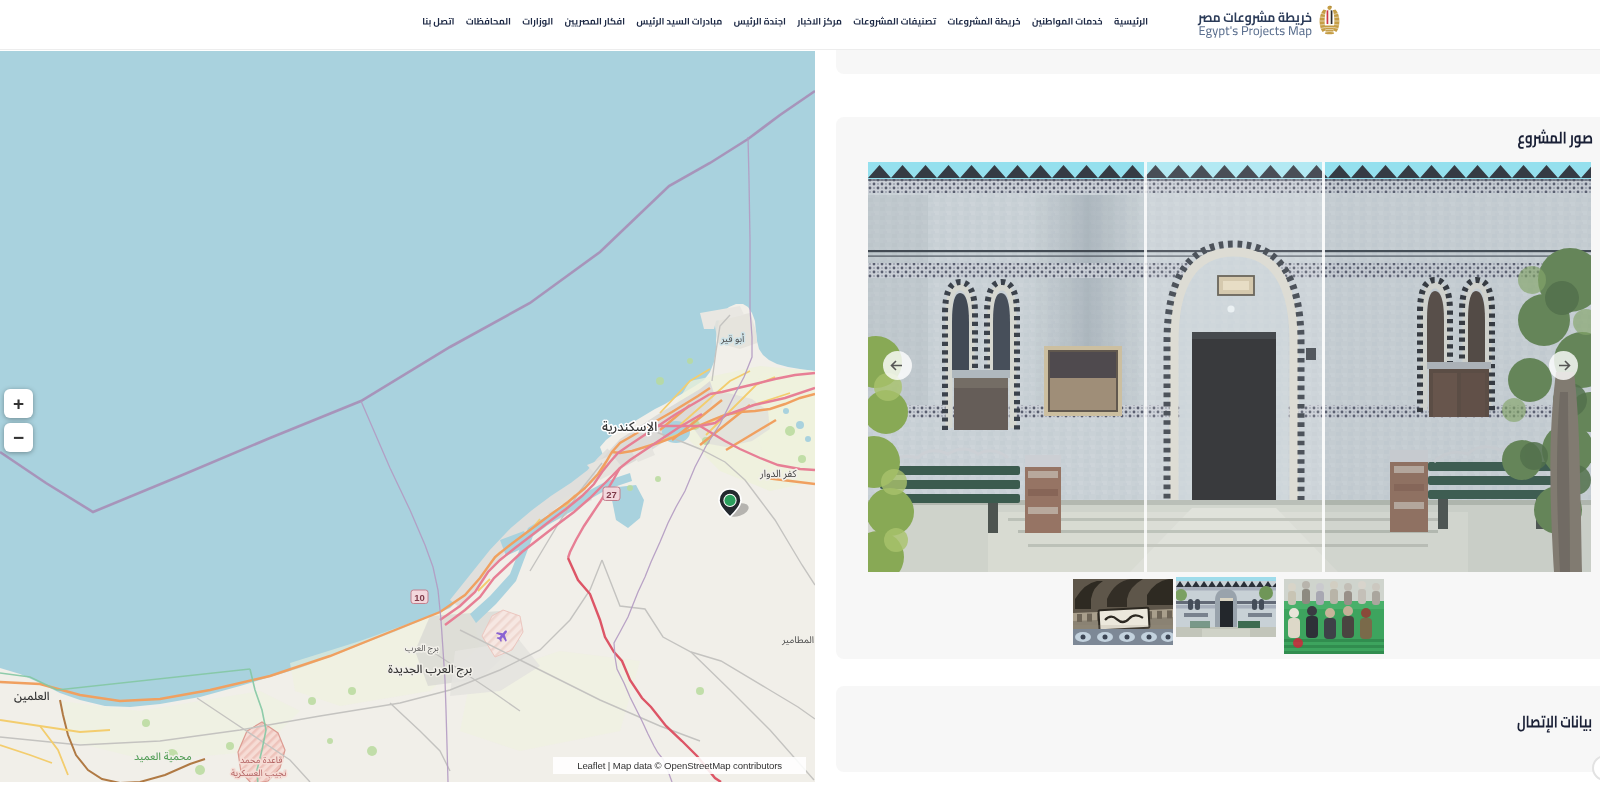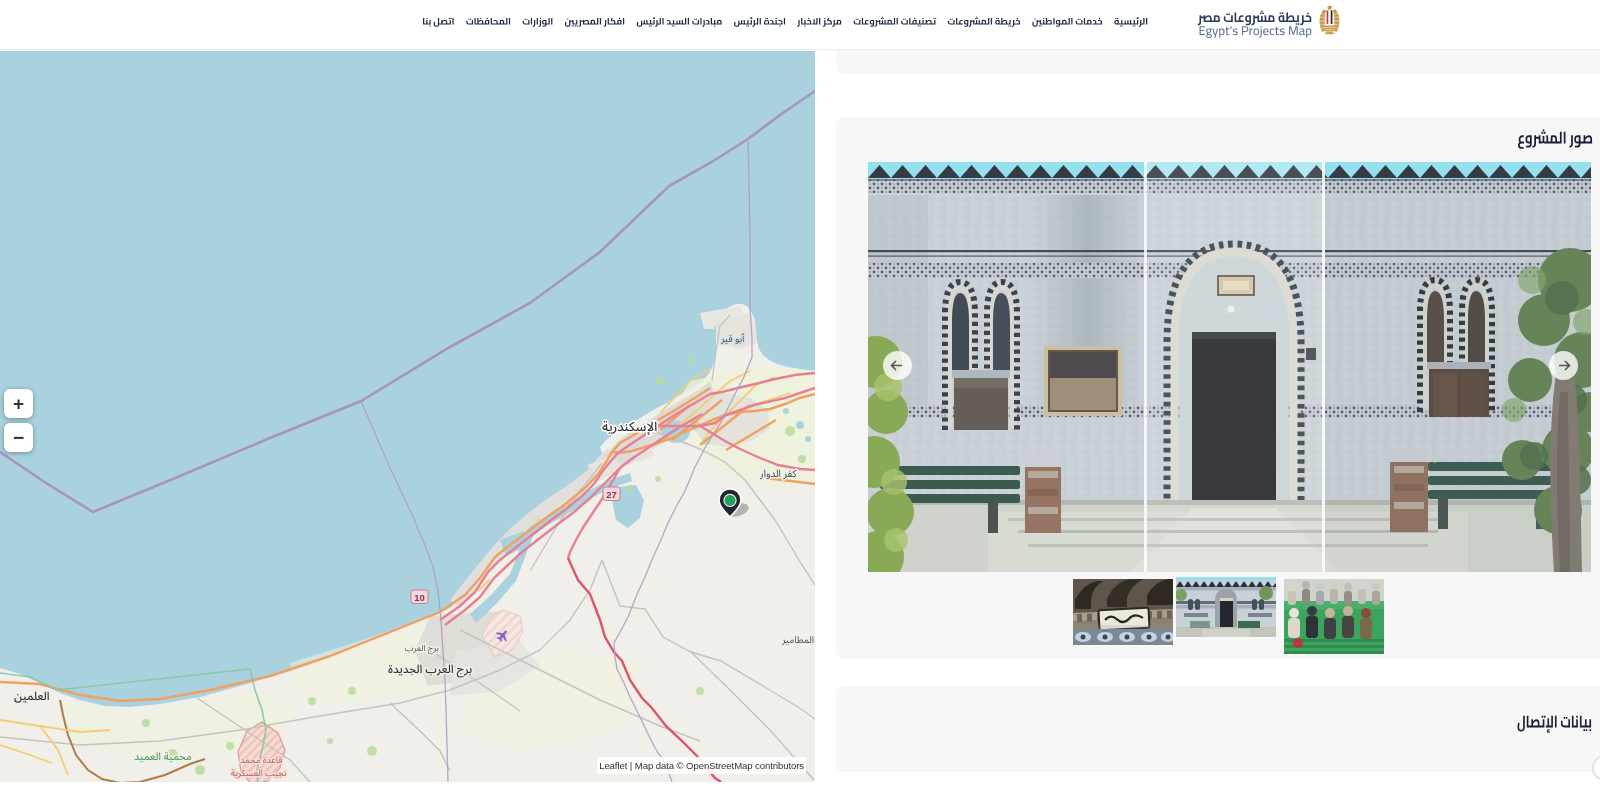--- a/index.html
+++ b/index.html
@@ -1,21 +1,21 @@
 <!DOCTYPE html>
 <html lang="ar" dir="rtl"><head><meta charset="utf-8">
 <style>
 * { margin:0; padding:0; box-sizing:border-box; }
 html,body { width:1600px; height:808px; overflow:hidden; background:#fff; font-family:"Liberation Sans",sans-serif; }
 .abs { position:absolute; }
 #nav { position:absolute; left:0; top:0; width:1600px; height:50px; background:#fff; border-bottom:1px solid #ededed; z-index:5; }
 #map { position:absolute; left:0; top:51px; width:815px; height:731px; }
 .card { position:absolute; background:#f7f7f7; border-radius:8px; }
 .zbtn { position:absolute; width:29px; height:29px; background:#fff; border-radius:6px; box-shadow:0 1px 5px rgba(0,0,0,0.35); text-align:center; line-height:29px; font-size:19px; font-weight:bold; color:#333; }
-#attrib { position:absolute; right:9px; bottom:8px; background:rgba(255,255,255,0.88); border-radius:0; font-size:9.6px; color:#333; padding:3px 2px; letter-spacing:-0.1px; }
+#attrib { position:absolute; right:9px; bottom:8px; background:rgba(255,255,255,0.88); border-radius:0; font-size:9.6px; color:#333; padding:3px 24px; letter-spacing:-0.1px; }
 .arrow { position:absolute; width:29px; height:29px; border-radius:50%; background:rgba(255,255,255,0.8); }
 .thumb { position:absolute; overflow:hidden; }
 </style></head>
 <body>
 <div id="nav">
 <svg class="abs" style="left:0;top:0" width="1600" height="50">
       <path transform="translate(1114.0,24.5) scale(9.2,9.2)" d="M0.288 0Q0.203 0 0.148 -0.027Q0.093 -0.054 0.066 -0.109Q0.04 -0.164 0.04 -0.248Q0.04 -0.332 0.066 -0.389Q0.093 -0.445 0.148 -0.474Q0.203 -0.502 0.288 -0.502H0.514V-0.063H0.38V-0.415L0.413 -0.386H0.288Q0.247 -0.386 0.222 -0.376Q0.197 -0.367 0.185 -0.337Q0.174 -0.308 0.174 -0.248Q0.174 -0.191 0.184 -0.162Q0.195 -0.134 0.22 -0.125Q0.245 -0.116 0.288 -0.116H0.619V0ZM0.619 0V-0.116Q0.625 -0.116 0.629 -0.112Q0.632 -0.108 0.635 -0.1Q0.637 -0.092 0.638 -0.082Q0.639 -0.071 0.639 -0.058Q0.639 -0.045 0.638 -0.034Q0.637 -0.023 0.635 -0.016Q0.632 -0.008 0.629 -0.004Q0.625 0 0.619 0ZM0.139 -0.594V-0.708H0.268V-0.594ZM0.321 -0.594V-0.708H0.45V-0.594Z M0.911 0V-0.116H1.036V0ZM1.036 0V-0.116Q1.041 -0.116 1.045 -0.112Q1.049 -0.108 1.051 -0.1Q1.053 -0.092 1.055 -0.082Q1.056 -0.071 1.056 -0.058Q1.056 -0.045 1.055 -0.034Q1.053 -0.023 1.051 -0.016Q1.049 -0.008 1.045 -0.004Q1.042 0 1.036 0ZM0.619 0Q0.613 0 0.61 -0.004Q0.606 -0.008 0.604 -0.016Q0.601 -0.023 0.6 -0.034Q0.599 -0.045 0.599 -0.058Q0.599 -0.076 0.601 -0.089Q0.603 -0.101 0.607 -0.108Q0.612 -0.116 0.619 -0.116ZM0.619 0V-0.116H0.856L0.778 -0.051V-0.502H0.911V0ZM0.655 0.213V0.099H0.784V0.213ZM0.837 0.213V0.099H0.966V0.213Z M1.875 0V-0.116H1.981V0ZM1.036 0Q1.03 -0 1.027 -0.004Q1.023 -0.008 1.021 -0.016Q1.018 -0.023 1.017 -0.034Q1.016 -0.045 1.016 -0.058Q1.016 -0.076 1.018 -0.089Q1.02 -0.101 1.024 -0.108Q1.029 -0.116 1.036 -0.116ZM1.624 0Q1.583 0 1.542 -0.016Q1.502 -0.031 1.468 -0.062L1.55 -0.147Q1.57 -0.131 1.587 -0.123Q1.605 -0.116 1.624 -0.116H1.811L1.742 -0.053V-0.275Q1.742 -0.291 1.738 -0.323Q1.735 -0.356 1.728 -0.398Q1.722 -0.439 1.713 -0.482L1.845 -0.502Q1.852 -0.466 1.859 -0.422Q1.865 -0.377 1.87 -0.338Q1.875 -0.298 1.875 -0.275V0ZM1.036 0V-0.116H1.182L1.152 -0.085V-0.4H1.286V0ZM1.286 0V-0.116H1.367Q1.399 -0.116 1.416 -0.125Q1.433 -0.135 1.44 -0.164Q1.446 -0.194 1.446 -0.253V-0.45H1.58V-0.253Q1.58 -0.164 1.557 -0.108Q1.535 -0.052 1.488 -0.026Q1.441 0 1.367 0ZM1.981 0V-0.116Q1.986 -0.116 1.99 -0.112Q1.994 -0.108 1.996 -0.1Q1.998 -0.092 2 -0.082Q2.001 -0.071 2.001 -0.058Q2.001 -0.045 2 -0.034Q1.998 -0.023 1.996 -0.016Q1.994 -0.008 1.99 -0.004Q1.986 0 1.981 0Z M2.273 0V-0.116H2.398V0ZM2.398 0V-0.116Q2.403 -0.116 2.407 -0.112Q2.411 -0.108 2.413 -0.1Q2.415 -0.092 2.417 -0.082Q2.418 -0.071 2.418 -0.058Q2.418 -0.045 2.417 -0.034Q2.415 -0.023 2.413 -0.016Q2.411 -0.008 2.407 -0.004Q2.404 0 2.398 0ZM1.981 0Q1.975 0 1.972 -0.004Q1.968 -0.008 1.966 -0.016Q1.963 -0.023 1.962 -0.034Q1.961 -0.045 1.961 -0.058Q1.961 -0.076 1.963 -0.089Q1.965 -0.101 1.969 -0.108Q1.974 -0.116 1.981 -0.116ZM1.981 0V-0.116H2.218L2.14 -0.051V-0.502H2.273V0ZM2.017 0.213V0.099H2.146V0.213ZM2.199 0.213V0.099H2.328V0.213Z M2.398 0V-0.116H2.581L2.503 -0.051V-0.502H2.637V0ZM2.398 0Q2.392 0 2.389 -0.004Q2.385 -0.008 2.383 -0.016Q2.38 -0.023 2.379 -0.034Q2.378 -0.045 2.378 -0.058Q2.378 -0.076 2.38 -0.089Q2.382 -0.101 2.386 -0.108Q2.391 -0.116 2.398 -0.116ZM2.51 -0.601Q2.49 -0.625 2.481 -0.646Q2.471 -0.667 2.471 -0.69Q2.471 -0.725 2.488 -0.752Q2.506 -0.779 2.536 -0.795Q2.565 -0.81 2.6 -0.81Q2.619 -0.81 2.639 -0.805Q2.658 -0.8 2.672 -0.79L2.638 -0.729Q2.63 -0.734 2.621 -0.736Q2.612 -0.738 2.604 -0.738Q2.58 -0.738 2.567 -0.725Q2.554 -0.712 2.554 -0.692Q2.554 -0.679 2.558 -0.668Q2.563 -0.657 2.574 -0.645ZM2.449 -0.594V-0.666H2.691V-0.594Z M2.942 0V-0.116H3.071V0ZM2.748 0.248Q2.735 0.248 2.72 0.247Q2.705 0.246 2.689 0.244L2.694 0.13Q2.71 0.131 2.724 0.132Q2.739 0.133 2.746 0.133Q2.785 0.133 2.809 0.102Q2.832 0.071 2.832 0.015V-0.502H2.966V0.015Q2.966 0.083 2.938 0.136Q2.911 0.189 2.862 0.219Q2.813 0.248 2.748 0.248ZM3.071 0V-0.116Q3.077 -0.116 3.08 -0.112Q3.084 -0.108 3.086 -0.1Q3.089 -0.092 3.09 -0.082Q3.091 -0.071 3.091 -0.058Q3.091 -0.045 3.09 -0.034Q3.089 -0.023 3.086 -0.016Q3.084 -0.008 3.08 -0.004Q3.077 0 3.071 0Z M3.184 0V-0.707H3.318V0ZM3.071 0V-0.116H3.184V0ZM3.071 0Q3.065 -0 3.062 -0.004Q3.058 -0.008 3.056 -0.016Q3.053 -0.023 3.052 -0.034Q3.051 -0.045 3.051 -0.058Q3.051 -0.076 3.053 -0.089Q3.055 -0.101 3.059 -0.108Q3.064 -0.116 3.071 -0.116Z M3.478 0V-0.707H3.611V0Z" fill="#1d2945"></path>
       <path transform="translate(1032.0,24.5) scale(9.2,9.2)" d="M0.841 0V-0.502H0.974V-0.051L0.896 -0.116H1.099V0ZM0.63 -0.286V-0.403H0.841V-0.286ZM0.342 0.248Q0.255 0.248 0.187 0.216Q0.118 0.185 0.079 0.129Q0.04 0.073 0.04 0.002Q0.04 -0.018 0.043 -0.051Q0.046 -0.084 0.052 -0.125Q0.057 -0.166 0.063 -0.208Q0.07 -0.251 0.076 -0.291L0.208 -0.273Q0.197 -0.206 0.19 -0.15Q0.182 -0.095 0.178 -0.056Q0.174 -0.017 0.174 0.001Q0.174 0.041 0.194 0.07Q0.214 0.099 0.251 0.116Q0.289 0.132 0.342 0.132Q0.397 0.132 0.431 0.116Q0.465 0.1 0.48 0.072Q0.496 0.044 0.496 0.009V-0.502H0.63V0.009Q0.63 0.081 0.592 0.135Q0.555 0.189 0.49 0.219Q0.425 0.248 0.342 0.248ZM0.269 -0.538V-0.652H0.403V-0.538ZM1.099 0V-0.116Q1.104 -0.116 1.108 -0.112Q1.112 -0.108 1.114 -0.1Q1.116 -0.092 1.118 -0.082Q1.119 -0.071 1.119 -0.058Q1.119 -0.045 1.118 -0.034Q1.116 -0.023 1.114 -0.016Q1.112 -0.008 1.108 -0.004Q1.104 0 1.099 0ZM0.753 0.213V0.099H0.882V0.213ZM0.935 0.213V0.099H1.064V0.213Z M1.338 0V-0.116H1.443V0ZM1.099 0Q1.093 0 1.09 -0.004Q1.086 -0.008 1.084 -0.016Q1.081 -0.023 1.08 -0.034Q1.079 -0.045 1.079 -0.058Q1.079 -0.076 1.081 -0.089Q1.083 -0.101 1.087 -0.108Q1.092 -0.116 1.099 -0.116ZM1.099 0V-0.116H1.282L1.204 -0.051V-0.502H1.338V0ZM1.443 0V-0.116Q1.449 -0.116 1.453 -0.112Q1.457 -0.108 1.459 -0.1Q1.461 -0.092 1.462 -0.082Q1.463 -0.071 1.463 -0.058Q1.463 -0.045 1.462 -0.034Q1.461 -0.023 1.459 -0.016Q1.457 -0.008 1.453 -0.004Q1.449 0 1.443 0ZM1.204 -0.594V-0.708H1.338V-0.594Z M1.443 0V-0.116H2.141L2.028 -0.018V-0.228Q2.028 -0.285 2.013 -0.319Q1.998 -0.354 1.97 -0.37Q1.941 -0.386 1.901 -0.386Q1.858 -0.386 1.82 -0.369Q1.782 -0.352 1.748 -0.325Q1.715 -0.298 1.687 -0.267Q1.659 -0.236 1.637 -0.208Q1.615 -0.179 1.599 -0.159L1.569 -0.256Q1.61 -0.308 1.646 -0.353Q1.681 -0.398 1.72 -0.431Q1.759 -0.465 1.806 -0.483Q1.853 -0.502 1.915 -0.502Q1.982 -0.502 2.029 -0.479Q2.075 -0.457 2.105 -0.418Q2.135 -0.379 2.148 -0.33Q2.161 -0.281 2.161 -0.228V0ZM1.512 -0.116V-0.707H1.645V-0.116ZM1.443 0Q1.437 0 1.434 -0.004Q1.43 -0.008 1.428 -0.016Q1.425 -0.023 1.424 -0.034Q1.423 -0.045 1.423 -0.058Q1.423 -0.076 1.425 -0.089Q1.427 -0.101 1.431 -0.108Q1.436 -0.116 1.443 -0.116Z M2.321 0V-0.707H2.454V0Z M3.058 0V-0.116H3.163V0ZM2.788 0.248Q2.751 0.248 2.71 0.243Q2.67 0.237 2.624 0.228L2.644 0.121Q2.694 0.127 2.729 0.13Q2.764 0.133 2.788 0.133Q2.86 0.133 2.892 0.107Q2.924 0.081 2.924 0.029V-0.41L2.957 -0.386H2.832Q2.791 -0.386 2.766 -0.376Q2.741 -0.367 2.729 -0.337Q2.718 -0.308 2.718 -0.248Q2.718 -0.191 2.728 -0.162Q2.739 -0.134 2.764 -0.125Q2.789 -0.116 2.832 -0.116H2.924V0H2.832Q2.747 0 2.692 -0.027Q2.637 -0.054 2.61 -0.109Q2.584 -0.164 2.584 -0.248Q2.584 -0.332 2.61 -0.389Q2.637 -0.445 2.692 -0.474Q2.747 -0.502 2.832 -0.502H3.058V0.029Q3.058 0.097 3.025 0.147Q2.991 0.196 2.931 0.222Q2.87 0.248 2.788 0.248ZM3.163 0V-0.116Q3.169 -0.116 3.173 -0.112Q3.176 -0.108 3.179 -0.1Q3.181 -0.092 3.182 -0.082Q3.183 -0.071 3.183 -0.058Q3.183 -0.045 3.182 -0.034Q3.181 -0.023 3.179 -0.016Q3.176 -0.008 3.173 -0.004Q3.169 0 3.163 0Z M3.754 0V-0.116H3.86V0ZM3.163 0Q3.157 -0 3.154 -0.004Q3.15 -0.008 3.148 -0.016Q3.145 -0.023 3.144 -0.034Q3.143 -0.045 3.143 -0.058Q3.143 -0.076 3.145 -0.089Q3.147 -0.101 3.151 -0.108Q3.156 -0.116 3.163 -0.116ZM3.163 -0V-0.116H3.682L3.621 -0.064V-0.248Q3.621 -0.302 3.609 -0.333Q3.597 -0.363 3.567 -0.376Q3.538 -0.388 3.486 -0.388Q3.445 -0.388 3.406 -0.383Q3.366 -0.377 3.344 -0.368L3.427 -0.446Q3.421 -0.423 3.415 -0.388Q3.41 -0.353 3.406 -0.314Q3.402 -0.274 3.402 -0.236Q3.402 -0.201 3.406 -0.163Q3.409 -0.125 3.414 -0.096Q3.418 -0.067 3.421 -0.056L3.294 -0.021Q3.29 -0.035 3.284 -0.067Q3.278 -0.099 3.273 -0.143Q3.269 -0.187 3.269 -0.236Q3.269 -0.286 3.274 -0.332Q3.279 -0.379 3.285 -0.416Q3.292 -0.454 3.298 -0.477Q3.322 -0.486 3.373 -0.495Q3.424 -0.504 3.486 -0.504Q3.576 -0.504 3.635 -0.479Q3.695 -0.454 3.725 -0.398Q3.754 -0.342 3.754 -0.247V0ZM3.86 0V-0.116Q3.865 -0.116 3.869 -0.112Q3.873 -0.108 3.875 -0.1Q3.877 -0.092 3.879 -0.082Q3.88 -0.071 3.88 -0.058Q3.88 -0.045 3.879 -0.034Q3.877 -0.023 3.875 -0.016Q3.873 -0.008 3.869 -0.004Q3.865 0 3.86 0Z M3.973 0V-0.707H4.107V0ZM3.86 0V-0.116H3.973V0ZM3.86 0Q3.854 -0 3.851 -0.004Q3.847 -0.008 3.845 -0.016Q3.842 -0.023 3.841 -0.034Q3.84 -0.045 3.84 -0.058Q3.84 -0.076 3.842 -0.089Q3.844 -0.101 3.848 -0.108Q3.853 -0.116 3.86 -0.116Z M4.267 0V-0.707H4.4V0Z M5.077 0Q4.97 0 4.897 -0.028Q4.823 -0.056 4.786 -0.111Q4.748 -0.166 4.748 -0.248Q4.748 -0.272 4.751 -0.299Q4.754 -0.325 4.759 -0.35Q4.763 -0.374 4.767 -0.393Q4.771 -0.412 4.773 -0.421L4.903 -0.396Q4.9 -0.38 4.895 -0.355Q4.89 -0.33 4.886 -0.303Q4.882 -0.275 4.882 -0.25Q4.882 -0.211 4.894 -0.185Q4.907 -0.159 4.932 -0.144Q4.957 -0.128 4.995 -0.122Q5.033 -0.116 5.084 -0.116H5.351V-0.502H5.485V0ZM4.962 -0.524V-0.638H5.091V-0.524ZM5.144 -0.524V-0.638H5.273V-0.524Z M5.769 0V-0.116H5.883V0ZM5.636 0V-0.707H5.769V0ZM5.883 0V-0.116Q5.889 -0.116 5.892 -0.112Q5.896 -0.108 5.898 -0.1Q5.901 -0.092 5.902 -0.082Q5.903 -0.071 5.903 -0.058Q5.903 -0.045 5.902 -0.034Q5.901 -0.023 5.898 -0.016Q5.896 -0.008 5.892 -0.004Q5.889 0 5.883 0Z M5.883 -0V-0.116H6.402L6.341 -0.064V-0.248Q6.341 -0.302 6.329 -0.333Q6.317 -0.363 6.287 -0.376Q6.258 -0.388 6.206 -0.388Q6.165 -0.388 6.126 -0.383Q6.086 -0.377 6.064 -0.368L6.147 -0.446Q6.141 -0.423 6.135 -0.388Q6.13 -0.353 6.126 -0.314Q6.122 -0.274 6.122 -0.236Q6.122 -0.201 6.126 -0.163Q6.129 -0.125 6.134 -0.096Q6.138 -0.067 6.141 -0.056L6.014 -0.021Q6.01 -0.035 6.004 -0.067Q5.998 -0.099 5.993 -0.143Q5.989 -0.187 5.989 -0.236Q5.989 -0.286 5.994 -0.332Q5.999 -0.379 6.005 -0.416Q6.012 -0.454 6.018 -0.477Q6.042 -0.486 6.093 -0.495Q6.144 -0.504 6.206 -0.504Q6.296 -0.504 6.355 -0.479Q6.415 -0.454 6.445 -0.398Q6.474 -0.342 6.474 -0.247V0ZM5.883 0Q5.877 -0 5.874 -0.004Q5.87 -0.008 5.868 -0.016Q5.865 -0.023 5.864 -0.034Q5.863 -0.045 5.863 -0.058Q5.863 -0.076 5.865 -0.089Q5.867 -0.101 5.871 -0.108Q5.876 -0.116 5.883 -0.116Z M6.99 0V-0.116H7.095V0ZM6.584 0V-0.116H6.947L6.856 -0.037V-0.205Q6.856 -0.276 6.842 -0.315Q6.827 -0.354 6.794 -0.37Q6.76 -0.386 6.702 -0.386H6.621V-0.502H6.702Q6.794 -0.502 6.859 -0.472Q6.923 -0.442 6.957 -0.376Q6.99 -0.311 6.99 -0.205V0ZM7.095 0V-0.116Q7.101 -0.116 7.105 -0.112Q7.109 -0.108 7.111 -0.1Q7.113 -0.092 7.114 -0.082Q7.115 -0.071 7.115 -0.058Q7.115 -0.045 7.114 -0.034Q7.113 -0.023 7.111 -0.016Q7.109 -0.008 7.105 -0.004Q7.101 0 7.095 0Z M7.095 0V-0.116H7.525L7.48 -0.079V-0.264Q7.48 -0.324 7.442 -0.355Q7.405 -0.386 7.324 -0.386Q7.301 -0.386 7.261 -0.382Q7.221 -0.379 7.174 -0.372L7.161 -0.478Q7.204 -0.488 7.248 -0.495Q7.293 -0.502 7.336 -0.502Q7.418 -0.502 7.48 -0.473Q7.542 -0.445 7.578 -0.392Q7.613 -0.339 7.613 -0.264V0ZM7.095 0Q7.089 0 7.086 -0.004Q7.082 -0.008 7.08 -0.016Q7.077 -0.023 7.076 -0.034Q7.075 -0.045 7.075 -0.058Q7.075 -0.076 7.077 -0.089Q7.079 -0.101 7.083 -0.108Q7.088 -0.116 7.095 -0.116ZM7.268 -0.581V-0.695H7.403V-0.581Z" fill="#1d2945"></path>
       <path transform="translate(947.5,24.5) scale(9.2,9.2)" d="M0.369 0Q0.262 0 0.189 -0.028Q0.115 -0.056 0.078 -0.111Q0.04 -0.166 0.04 -0.248Q0.04 -0.272 0.043 -0.299Q0.046 -0.325 0.051 -0.35Q0.055 -0.374 0.059 -0.393Q0.063 -0.412 0.065 -0.421L0.195 -0.396Q0.192 -0.38 0.187 -0.355Q0.182 -0.33 0.178 -0.303Q0.174 -0.275 0.174 -0.25Q0.174 -0.211 0.186 -0.185Q0.199 -0.159 0.224 -0.144Q0.249 -0.128 0.287 -0.122Q0.325 -0.116 0.376 -0.116H0.643V-0.502H0.777V0ZM0.254 -0.524V-0.638H0.383V-0.524ZM0.436 -0.524V-0.638H0.565V-0.524Z M1.061 0V-0.116H1.175V0ZM0.928 0V-0.707H1.061V0ZM1.175 0V-0.116Q1.181 -0.116 1.184 -0.112Q1.188 -0.108 1.19 -0.1Q1.193 -0.092 1.194 -0.082Q1.195 -0.071 1.195 -0.058Q1.195 -0.045 1.194 -0.034Q1.193 -0.023 1.19 -0.016Q1.188 -0.008 1.184 -0.004Q1.181 0 1.175 0Z M1.363 -0.016Q1.312 -0.064 1.286 -0.118Q1.261 -0.172 1.261 -0.233Q1.261 -0.292 1.283 -0.342Q1.305 -0.391 1.343 -0.427Q1.381 -0.463 1.432 -0.483Q1.482 -0.502 1.538 -0.502Q1.568 -0.502 1.601 -0.496Q1.634 -0.49 1.664 -0.48L1.624 -0.371Q1.603 -0.378 1.583 -0.382Q1.562 -0.386 1.543 -0.386Q1.499 -0.386 1.465 -0.367Q1.431 -0.347 1.413 -0.313Q1.394 -0.279 1.394 -0.235Q1.394 -0.195 1.411 -0.16Q1.427 -0.125 1.458 -0.097ZM1.175 0V-0.116H1.673V0ZM1.175 0Q1.169 -0 1.166 -0.004Q1.162 -0.008 1.16 -0.016Q1.157 -0.023 1.156 -0.034Q1.155 -0.045 1.155 -0.058Q1.155 -0.076 1.157 -0.089Q1.159 -0.101 1.163 -0.108Q1.168 -0.116 1.175 -0.116Z M1.997 0.248Q1.96 0.248 1.919 0.243Q1.879 0.237 1.833 0.228L1.853 0.121Q1.903 0.127 1.938 0.13Q1.973 0.133 1.997 0.133Q2.069 0.133 2.101 0.107Q2.133 0.081 2.133 0.029V-0.41L2.166 -0.386H2.041Q2 -0.386 1.975 -0.376Q1.95 -0.367 1.938 -0.337Q1.927 -0.308 1.927 -0.248Q1.927 -0.191 1.937 -0.162Q1.948 -0.134 1.973 -0.125Q1.998 -0.116 2.041 -0.116H2.133V0H2.041Q1.956 0 1.901 -0.027Q1.846 -0.054 1.819 -0.109Q1.793 -0.164 1.793 -0.248Q1.793 -0.332 1.819 -0.389Q1.846 -0.445 1.901 -0.474Q1.956 -0.502 2.041 -0.502H2.267V0.029Q2.267 0.097 2.234 0.147Q2.2 0.196 2.14 0.222Q2.079 0.248 1.997 0.248Z M3.499 0V-0.116H3.605V0ZM3.605 0V-0.116Q3.61 -0.116 3.614 -0.112Q3.618 -0.108 3.62 -0.1Q3.622 -0.092 3.623 -0.082Q3.625 -0.071 3.625 -0.058Q3.625 -0.045 3.623 -0.034Q3.622 -0.023 3.62 -0.016Q3.618 -0.008 3.614 -0.004Q3.61 0 3.605 0ZM2.374 0.248Q2.361 0.248 2.346 0.247Q2.331 0.246 2.315 0.244L2.32 0.13Q2.336 0.131 2.35 0.132Q2.365 0.133 2.372 0.133Q2.411 0.133 2.435 0.102Q2.458 0.071 2.458 0.015V-0.502H2.592V0.015Q2.592 0.083 2.564 0.136Q2.537 0.189 2.488 0.219Q2.439 0.248 2.374 0.248ZM3.274 0Q3.233 0 3.193 -0.016Q3.153 -0.031 3.118 -0.062L3.201 -0.147Q3.22 -0.131 3.238 -0.123Q3.256 -0.116 3.274 -0.116H3.462L3.392 -0.053V-0.275Q3.392 -0.291 3.389 -0.323Q3.385 -0.356 3.379 -0.398Q3.373 -0.439 3.364 -0.482L3.495 -0.502Q3.502 -0.466 3.509 -0.422Q3.516 -0.377 3.521 -0.338Q3.525 -0.298 3.525 -0.275V0ZM2.592 -0.286V-0.403H2.802V-0.286ZM2.802 0V-0.502H2.936V0ZM2.936 0V-0.116H3.017Q3.049 -0.116 3.066 -0.125Q3.083 -0.135 3.09 -0.164Q3.097 -0.194 3.097 -0.253V-0.45H3.231V-0.253Q3.231 -0.164 3.208 -0.108Q3.185 -0.052 3.138 -0.026Q3.091 0 3.017 0ZM3.106 -0.746V-0.847H3.222V-0.746ZM3.009 -0.594V-0.708H3.138V-0.594ZM3.191 -0.594V-0.708H3.32V-0.594Z M4.196 0V-0.116H4.302V0ZM3.605 0Q3.599 -0 3.596 -0.004Q3.592 -0.008 3.59 -0.016Q3.587 -0.023 3.586 -0.034Q3.585 -0.045 3.585 -0.058Q3.585 -0.076 3.587 -0.089Q3.589 -0.101 3.593 -0.108Q3.598 -0.116 3.605 -0.116ZM3.605 -0V-0.116H4.124L4.063 -0.064V-0.248Q4.063 -0.302 4.051 -0.333Q4.039 -0.363 4.009 -0.376Q3.98 -0.388 3.928 -0.388Q3.887 -0.388 3.848 -0.383Q3.808 -0.377 3.786 -0.368L3.869 -0.446Q3.863 -0.423 3.857 -0.388Q3.852 -0.353 3.848 -0.314Q3.844 -0.274 3.844 -0.236Q3.844 -0.201 3.848 -0.163Q3.851 -0.125 3.856 -0.096Q3.86 -0.067 3.863 -0.056L3.736 -0.021Q3.732 -0.035 3.726 -0.067Q3.72 -0.099 3.715 -0.143Q3.711 -0.187 3.711 -0.236Q3.711 -0.286 3.716 -0.332Q3.721 -0.379 3.727 -0.416Q3.734 -0.454 3.74 -0.477Q3.764 -0.486 3.815 -0.495Q3.866 -0.504 3.928 -0.504Q4.018 -0.504 4.077 -0.479Q4.137 -0.454 4.167 -0.398Q4.196 -0.342 4.196 -0.247V0ZM4.302 0V-0.116Q4.307 -0.116 4.311 -0.112Q4.315 -0.108 4.317 -0.1Q4.319 -0.092 4.321 -0.082Q4.322 -0.071 4.322 -0.058Q4.322 -0.045 4.321 -0.034Q4.319 -0.023 4.317 -0.016Q4.315 -0.008 4.311 -0.004Q4.307 0 4.302 0Z M4.415 0V-0.707H4.549V0ZM4.302 0V-0.116H4.415V0ZM4.302 0Q4.296 -0 4.293 -0.004Q4.289 -0.008 4.287 -0.016Q4.284 -0.023 4.283 -0.034Q4.282 -0.045 4.282 -0.058Q4.282 -0.076 4.284 -0.089Q4.286 -0.101 4.29 -0.108Q4.295 -0.116 4.302 -0.116Z M4.709 0V-0.707H4.842V0Z M5.438 0Q5.353 0 5.298 -0.027Q5.243 -0.054 5.216 -0.109Q5.19 -0.164 5.19 -0.248Q5.19 -0.332 5.216 -0.389Q5.243 -0.445 5.298 -0.474Q5.353 -0.502 5.438 -0.502H5.664V-0.063H5.53V-0.415L5.563 -0.386H5.438Q5.397 -0.386 5.372 -0.376Q5.347 -0.367 5.335 -0.337Q5.324 -0.308 5.324 -0.248Q5.324 -0.191 5.334 -0.162Q5.345 -0.134 5.37 -0.125Q5.395 -0.116 5.438 -0.116H5.769V0ZM5.769 0V-0.116Q5.775 -0.116 5.779 -0.112Q5.782 -0.108 5.785 -0.1Q5.787 -0.092 5.788 -0.082Q5.789 -0.071 5.789 -0.058Q5.789 -0.045 5.788 -0.034Q5.787 -0.023 5.785 -0.016Q5.782 -0.008 5.779 -0.004Q5.775 0 5.769 0ZM5.289 -0.594V-0.708H5.418V-0.594ZM5.471 -0.594V-0.708H5.6V-0.594Z M6.466 0V-0.116H6.571V0ZM5.769 0V-0.116H6.467L6.354 -0.018V-0.228Q6.354 -0.285 6.339 -0.319Q6.324 -0.354 6.296 -0.37Q6.267 -0.386 6.227 -0.386Q6.184 -0.386 6.146 -0.369Q6.108 -0.352 6.074 -0.325Q6.041 -0.298 6.013 -0.267Q5.985 -0.236 5.963 -0.208Q5.941 -0.179 5.925 -0.159L5.895 -0.256Q5.936 -0.308 5.972 -0.353Q6.007 -0.398 6.046 -0.431Q6.085 -0.465 6.132 -0.483Q6.179 -0.502 6.241 -0.502Q6.308 -0.502 6.355 -0.479Q6.401 -0.457 6.431 -0.418Q6.461 -0.379 6.474 -0.33Q6.487 -0.281 6.487 -0.228V0ZM5.838 -0.116V-0.707H5.971V-0.116ZM5.769 0Q5.763 -0 5.76 -0.004Q5.756 -0.008 5.754 -0.016Q5.751 -0.023 5.75 -0.034Q5.749 -0.045 5.749 -0.058Q5.749 -0.076 5.751 -0.089Q5.753 -0.101 5.757 -0.108Q5.762 -0.116 5.769 -0.116ZM6.571 0V-0.116Q6.577 -0.116 6.581 -0.112Q6.585 -0.108 6.587 -0.1Q6.589 -0.092 6.59 -0.082Q6.591 -0.071 6.591 -0.058Q6.591 -0.045 6.59 -0.034Q6.589 -0.023 6.587 -0.016Q6.585 -0.008 6.581 -0.004Q6.577 0 6.571 0Z M6.571 0V-0.116H6.808L6.73 -0.051V-0.502H6.863V0ZM6.571 0Q6.565 0 6.562 -0.004Q6.558 -0.008 6.556 -0.016Q6.553 -0.023 6.552 -0.034Q6.551 -0.045 6.551 -0.058Q6.551 -0.076 6.553 -0.089Q6.555 -0.101 6.559 -0.108Q6.564 -0.116 6.571 -0.116ZM6.607 0.213V0.099H6.736V0.213ZM6.789 0.213V0.099H6.918V0.213Z M7.233 0V-0.116H7.362V0ZM7.039 0.248Q7.026 0.248 7.011 0.247Q6.996 0.246 6.98 0.244L6.985 0.13Q7.001 0.131 7.015 0.132Q7.03 0.133 7.037 0.133Q7.076 0.133 7.1 0.102Q7.123 0.071 7.123 0.015V-0.502H7.257V0.015Q7.257 0.083 7.229 0.136Q7.202 0.189 7.153 0.219Q7.104 0.248 7.039 0.248ZM7.362 0V-0.116Q7.368 -0.116 7.371 -0.112Q7.375 -0.108 7.377 -0.1Q7.38 -0.092 7.381 -0.082Q7.382 -0.071 7.382 -0.058Q7.382 -0.045 7.381 -0.034Q7.38 -0.023 7.377 -0.016Q7.375 -0.008 7.371 -0.004Q7.368 0 7.362 0Z M7.362 0V-0.116H7.792L7.747 -0.079V-0.264Q7.747 -0.324 7.709 -0.355Q7.672 -0.386 7.591 -0.386Q7.568 -0.386 7.528 -0.382Q7.488 -0.379 7.441 -0.372L7.428 -0.478Q7.471 -0.488 7.515 -0.495Q7.56 -0.502 7.603 -0.502Q7.685 -0.502 7.747 -0.473Q7.809 -0.445 7.845 -0.392Q7.88 -0.339 7.88 -0.264V0ZM7.362 0Q7.356 0 7.353 -0.004Q7.349 -0.008 7.347 -0.016Q7.344 -0.023 7.343 -0.034Q7.342 -0.045 7.342 -0.058Q7.342 -0.076 7.344 -0.089Q7.346 -0.101 7.35 -0.108Q7.355 -0.116 7.362 -0.116ZM7.535 -0.581V-0.695H7.67V-0.581Z" fill="#1d2945"></path>
       <path transform="translate(853.3,24.5) scale(9.2,9.2)" d="M0.369 0Q0.262 0 0.189 -0.028Q0.115 -0.056 0.078 -0.111Q0.04 -0.166 0.04 -0.248Q0.04 -0.272 0.043 -0.299Q0.046 -0.325 0.051 -0.35Q0.055 -0.374 0.059 -0.393Q0.063 -0.412 0.065 -0.421L0.195 -0.396Q0.192 -0.38 0.187 -0.355Q0.182 -0.33 0.178 -0.303Q0.174 -0.275 0.174 -0.25Q0.174 -0.211 0.186 -0.185Q0.199 -0.159 0.224 -0.144Q0.249 -0.128 0.287 -0.122Q0.325 -0.116 0.376 -0.116H0.643V-0.502H0.777V0ZM0.254 -0.524V-0.638H0.383V-0.524ZM0.436 -0.524V-0.638H0.565V-0.524Z M1.061 0V-0.116H1.175V0ZM0.928 0V-0.707H1.061V0ZM1.175 0V-0.116Q1.181 -0.116 1.184 -0.112Q1.188 -0.108 1.19 -0.1Q1.193 -0.092 1.194 -0.082Q1.195 -0.071 1.195 -0.058Q1.195 -0.045 1.194 -0.034Q1.193 -0.023 1.19 -0.016Q1.188 -0.008 1.184 -0.004Q1.181 0 1.175 0Z M1.363 -0.016Q1.312 -0.064 1.286 -0.118Q1.261 -0.172 1.261 -0.233Q1.261 -0.292 1.283 -0.342Q1.305 -0.391 1.343 -0.427Q1.381 -0.463 1.432 -0.483Q1.482 -0.502 1.538 -0.502Q1.568 -0.502 1.601 -0.496Q1.634 -0.49 1.664 -0.48L1.624 -0.371Q1.603 -0.378 1.583 -0.382Q1.562 -0.386 1.543 -0.386Q1.499 -0.386 1.465 -0.367Q1.431 -0.347 1.413 -0.313Q1.394 -0.279 1.394 -0.235Q1.394 -0.195 1.411 -0.16Q1.427 -0.125 1.458 -0.097ZM1.175 0V-0.116H1.673V0ZM1.175 0Q1.169 -0 1.166 -0.004Q1.162 -0.008 1.16 -0.016Q1.157 -0.023 1.156 -0.034Q1.155 -0.045 1.155 -0.058Q1.155 -0.076 1.157 -0.089Q1.159 -0.101 1.163 -0.108Q1.168 -0.116 1.175 -0.116Z M1.997 0.248Q1.96 0.248 1.919 0.243Q1.879 0.237 1.833 0.228L1.853 0.121Q1.903 0.127 1.938 0.13Q1.973 0.133 1.997 0.133Q2.069 0.133 2.101 0.107Q2.133 0.081 2.133 0.029V-0.41L2.166 -0.386H2.041Q2 -0.386 1.975 -0.376Q1.95 -0.367 1.938 -0.337Q1.927 -0.308 1.927 -0.248Q1.927 -0.191 1.937 -0.162Q1.948 -0.134 1.973 -0.125Q1.998 -0.116 2.041 -0.116H2.133V0H2.041Q1.956 0 1.901 -0.027Q1.846 -0.054 1.819 -0.109Q1.793 -0.164 1.793 -0.248Q1.793 -0.332 1.819 -0.389Q1.846 -0.445 1.901 -0.474Q1.956 -0.502 2.041 -0.502H2.267V0.029Q2.267 0.097 2.234 0.147Q2.2 0.196 2.14 0.222Q2.079 0.248 1.997 0.248Z M3.499 0V-0.116H3.605V0ZM3.605 0V-0.116Q3.61 -0.116 3.614 -0.112Q3.618 -0.108 3.62 -0.1Q3.622 -0.092 3.623 -0.082Q3.625 -0.071 3.625 -0.058Q3.625 -0.045 3.623 -0.034Q3.622 -0.023 3.62 -0.016Q3.618 -0.008 3.614 -0.004Q3.61 0 3.605 0ZM2.374 0.248Q2.361 0.248 2.346 0.247Q2.331 0.246 2.315 0.244L2.32 0.13Q2.336 0.131 2.35 0.132Q2.365 0.133 2.372 0.133Q2.411 0.133 2.435 0.102Q2.458 0.071 2.458 0.015V-0.502H2.592V0.015Q2.592 0.083 2.564 0.136Q2.537 0.189 2.488 0.219Q2.439 0.248 2.374 0.248ZM3.274 0Q3.233 0 3.193 -0.016Q3.153 -0.031 3.118 -0.062L3.201 -0.147Q3.22 -0.131 3.238 -0.123Q3.256 -0.116 3.274 -0.116H3.462L3.392 -0.053V-0.275Q3.392 -0.291 3.389 -0.323Q3.385 -0.356 3.379 -0.398Q3.373 -0.439 3.364 -0.482L3.495 -0.502Q3.502 -0.466 3.509 -0.422Q3.516 -0.377 3.521 -0.338Q3.525 -0.298 3.525 -0.275V0ZM2.592 -0.286V-0.403H2.802V-0.286ZM2.802 0V-0.502H2.936V0ZM2.936 0V-0.116H3.017Q3.049 -0.116 3.066 -0.125Q3.083 -0.135 3.09 -0.164Q3.097 -0.194 3.097 -0.253V-0.45H3.231V-0.253Q3.231 -0.164 3.208 -0.108Q3.185 -0.052 3.138 -0.026Q3.091 0 3.017 0ZM3.106 -0.746V-0.847H3.222V-0.746ZM3.009 -0.594V-0.708H3.138V-0.594ZM3.191 -0.594V-0.708H3.32V-0.594Z M4.196 0V-0.116H4.302V0ZM3.605 0Q3.599 -0 3.596 -0.004Q3.592 -0.008 3.59 -0.016Q3.587 -0.023 3.586 -0.034Q3.585 -0.045 3.585 -0.058Q3.585 -0.076 3.587 -0.089Q3.589 -0.101 3.593 -0.108Q3.598 -0.116 3.605 -0.116ZM3.605 -0V-0.116H4.124L4.063 -0.064V-0.248Q4.063 -0.302 4.051 -0.333Q4.039 -0.363 4.009 -0.376Q3.98 -0.388 3.928 -0.388Q3.887 -0.388 3.848 -0.383Q3.808 -0.377 3.786 -0.368L3.869 -0.446Q3.863 -0.423 3.857 -0.388Q3.852 -0.353 3.848 -0.314Q3.844 -0.274 3.844 -0.236Q3.844 -0.201 3.848 -0.163Q3.851 -0.125 3.856 -0.096Q3.86 -0.067 3.863 -0.056L3.736 -0.021Q3.732 -0.035 3.726 -0.067Q3.72 -0.099 3.715 -0.143Q3.711 -0.187 3.711 -0.236Q3.711 -0.286 3.716 -0.332Q3.721 -0.379 3.727 -0.416Q3.734 -0.454 3.74 -0.477Q3.764 -0.486 3.815 -0.495Q3.866 -0.504 3.928 -0.504Q4.018 -0.504 4.077 -0.479Q4.137 -0.454 4.167 -0.398Q4.196 -0.342 4.196 -0.247V0ZM4.302 0V-0.116Q4.307 -0.116 4.311 -0.112Q4.315 -0.108 4.317 -0.1Q4.319 -0.092 4.321 -0.082Q4.322 -0.071 4.322 -0.058Q4.322 -0.045 4.321 -0.034Q4.319 -0.023 4.317 -0.016Q4.315 -0.008 4.311 -0.004Q4.307 0 4.302 0Z M4.415 0V-0.707H4.549V0ZM4.302 0V-0.116H4.415V0ZM4.302 0Q4.296 -0 4.293 -0.004Q4.289 -0.008 4.287 -0.016Q4.284 -0.023 4.283 -0.034Q4.282 -0.045 4.282 -0.058Q4.282 -0.076 4.284 -0.089Q4.286 -0.101 4.29 -0.108Q4.295 -0.116 4.302 -0.116Z M4.709 0V-0.707H4.842V0Z M5.519 0Q5.412 0 5.339 -0.028Q5.265 -0.056 5.228 -0.111Q5.19 -0.166 5.19 -0.248Q5.19 -0.272 5.193 -0.299Q5.196 -0.325 5.201 -0.35Q5.205 -0.374 5.209 -0.393Q5.213 -0.412 5.215 -0.421L5.345 -0.396Q5.342 -0.38 5.337 -0.355Q5.332 -0.33 5.328 -0.303Q5.324 -0.275 5.324 -0.25Q5.324 -0.211 5.336 -0.185Q5.349 -0.159 5.374 -0.144Q5.399 -0.128 5.437 -0.122Q5.475 -0.116 5.526 -0.116H5.793V-0.502H5.927V0ZM5.404 -0.524V-0.638H5.533V-0.524ZM5.586 -0.524V-0.638H5.715V-0.524Z M6.211 0V-0.116H6.325V0ZM6.078 0V-0.707H6.211V0ZM6.325 0V-0.116Q6.331 -0.116 6.334 -0.112Q6.338 -0.108 6.34 -0.1Q6.343 -0.092 6.344 -0.082Q6.345 -0.071 6.345 -0.058Q6.345 -0.045 6.344 -0.034Q6.343 -0.023 6.34 -0.016Q6.338 -0.008 6.334 -0.004Q6.331 0 6.325 0Z M6.885 0V-0.116H6.99V0ZM6.325 0Q6.319 0 6.316 -0.004Q6.312 -0.008 6.31 -0.016Q6.307 -0.023 6.306 -0.034Q6.305 -0.045 6.305 -0.058Q6.305 -0.076 6.307 -0.089Q6.309 -0.101 6.313 -0.108Q6.318 -0.116 6.325 -0.116ZM6.325 0V-0.116H6.792L6.751 -0.081V-0.415L6.785 -0.386H6.659Q6.615 -0.386 6.59 -0.375Q6.565 -0.364 6.555 -0.335Q6.545 -0.305 6.545 -0.251Q6.545 -0.192 6.555 -0.164Q6.565 -0.135 6.59 -0.125Q6.615 -0.116 6.659 -0.116V-0.012Q6.574 -0.012 6.519 -0.036Q6.464 -0.06 6.437 -0.112Q6.411 -0.165 6.411 -0.251Q6.411 -0.333 6.437 -0.389Q6.464 -0.445 6.519 -0.474Q6.574 -0.502 6.659 -0.502H6.885V0ZM6.99 0V-0.116Q6.996 -0.116 7 -0.112Q7.004 -0.108 7.006 -0.1Q7.008 -0.092 7.009 -0.082Q7.01 -0.071 7.01 -0.058Q7.01 -0.045 7.009 -0.034Q7.008 -0.023 7.006 -0.016Q7.004 -0.008 7 -0.004Q6.996 0 6.99 0ZM6.606 -0.594V-0.708H6.74V-0.594Z M7.282 0V-0.116H7.407V0ZM7.407 0V-0.116Q7.412 -0.116 7.416 -0.112Q7.42 -0.108 7.422 -0.1Q7.424 -0.092 7.426 -0.082Q7.427 -0.071 7.427 -0.058Q7.427 -0.045 7.426 -0.034Q7.424 -0.023 7.422 -0.016Q7.42 -0.008 7.416 -0.004Q7.413 0 7.407 0ZM6.99 0Q6.984 0 6.981 -0.004Q6.977 -0.008 6.975 -0.016Q6.972 -0.023 6.971 -0.034Q6.97 -0.045 6.97 -0.058Q6.97 -0.076 6.972 -0.089Q6.974 -0.101 6.978 -0.108Q6.983 -0.116 6.99 -0.116ZM6.99 0V-0.116H7.227L7.149 -0.051V-0.502H7.282V0ZM7.026 0.213V0.099H7.155V0.213ZM7.208 0.213V0.099H7.337V0.213Z M7.646 0V-0.116H7.751V0ZM7.407 0Q7.401 0 7.398 -0.004Q7.394 -0.008 7.392 -0.016Q7.389 -0.023 7.388 -0.034Q7.387 -0.045 7.387 -0.058Q7.387 -0.076 7.389 -0.089Q7.391 -0.101 7.395 -0.108Q7.4 -0.116 7.407 -0.116ZM7.407 0V-0.116H7.59L7.512 -0.051V-0.502H7.646V0ZM7.751 0V-0.116Q7.757 -0.116 7.761 -0.112Q7.765 -0.108 7.767 -0.1Q7.769 -0.092 7.77 -0.082Q7.771 -0.071 7.771 -0.058Q7.771 -0.045 7.77 -0.034Q7.769 -0.023 7.767 -0.016Q7.765 -0.008 7.761 -0.004Q7.757 0 7.751 0ZM7.512 -0.594V-0.708H7.646V-0.594Z M8.528 0V-0.116H8.633V0ZM7.751 0Q7.745 -0 7.742 -0.004Q7.738 -0.008 7.736 -0.016Q7.733 -0.023 7.732 -0.034Q7.731 -0.045 7.731 -0.058Q7.731 -0.076 7.733 -0.089Q7.735 -0.101 7.739 -0.108Q7.744 -0.116 7.751 -0.116ZM7.751 0V-0.116H8.507L8.394 -0.018V-0.228Q8.394 -0.285 8.379 -0.319Q8.364 -0.354 8.335 -0.37Q8.307 -0.386 8.267 -0.386Q8.224 -0.386 8.185 -0.369Q8.147 -0.352 8.114 -0.325Q8.081 -0.298 8.053 -0.267Q8.025 -0.236 8.003 -0.208Q7.981 -0.179 7.965 -0.159L7.935 -0.256Q7.974 -0.303 8.005 -0.342Q8.036 -0.381 8.065 -0.411Q8.093 -0.441 8.125 -0.461Q8.156 -0.481 8.194 -0.491Q8.231 -0.502 8.281 -0.502Q8.348 -0.502 8.395 -0.479Q8.442 -0.457 8.471 -0.418Q8.501 -0.379 8.514 -0.33Q8.528 -0.281 8.528 -0.228V0ZM7.877 -0.116V-0.502H8.011V-0.116ZM8.633 0V-0.116Q8.639 -0.116 8.642 -0.112Q8.646 -0.108 8.648 -0.1Q8.651 -0.092 8.652 -0.082Q8.653 -0.071 8.653 -0.058Q8.653 -0.045 8.652 -0.034Q8.651 -0.023 8.648 -0.016Q8.646 -0.008 8.642 -0.004Q8.639 0 8.633 0Z M8.633 0V-0.116H8.87L8.792 -0.051V-0.502H8.925V0ZM8.633 0Q8.627 0 8.624 -0.004Q8.62 -0.008 8.618 -0.016Q8.615 -0.023 8.614 -0.034Q8.613 -0.045 8.613 -0.058Q8.613 -0.076 8.615 -0.089Q8.617 -0.101 8.621 -0.108Q8.626 -0.116 8.633 -0.116ZM8.704 -0.594V-0.708H8.833V-0.594ZM8.886 -0.594V-0.708H9.014V-0.594Z" fill="#1d2945"></path>

